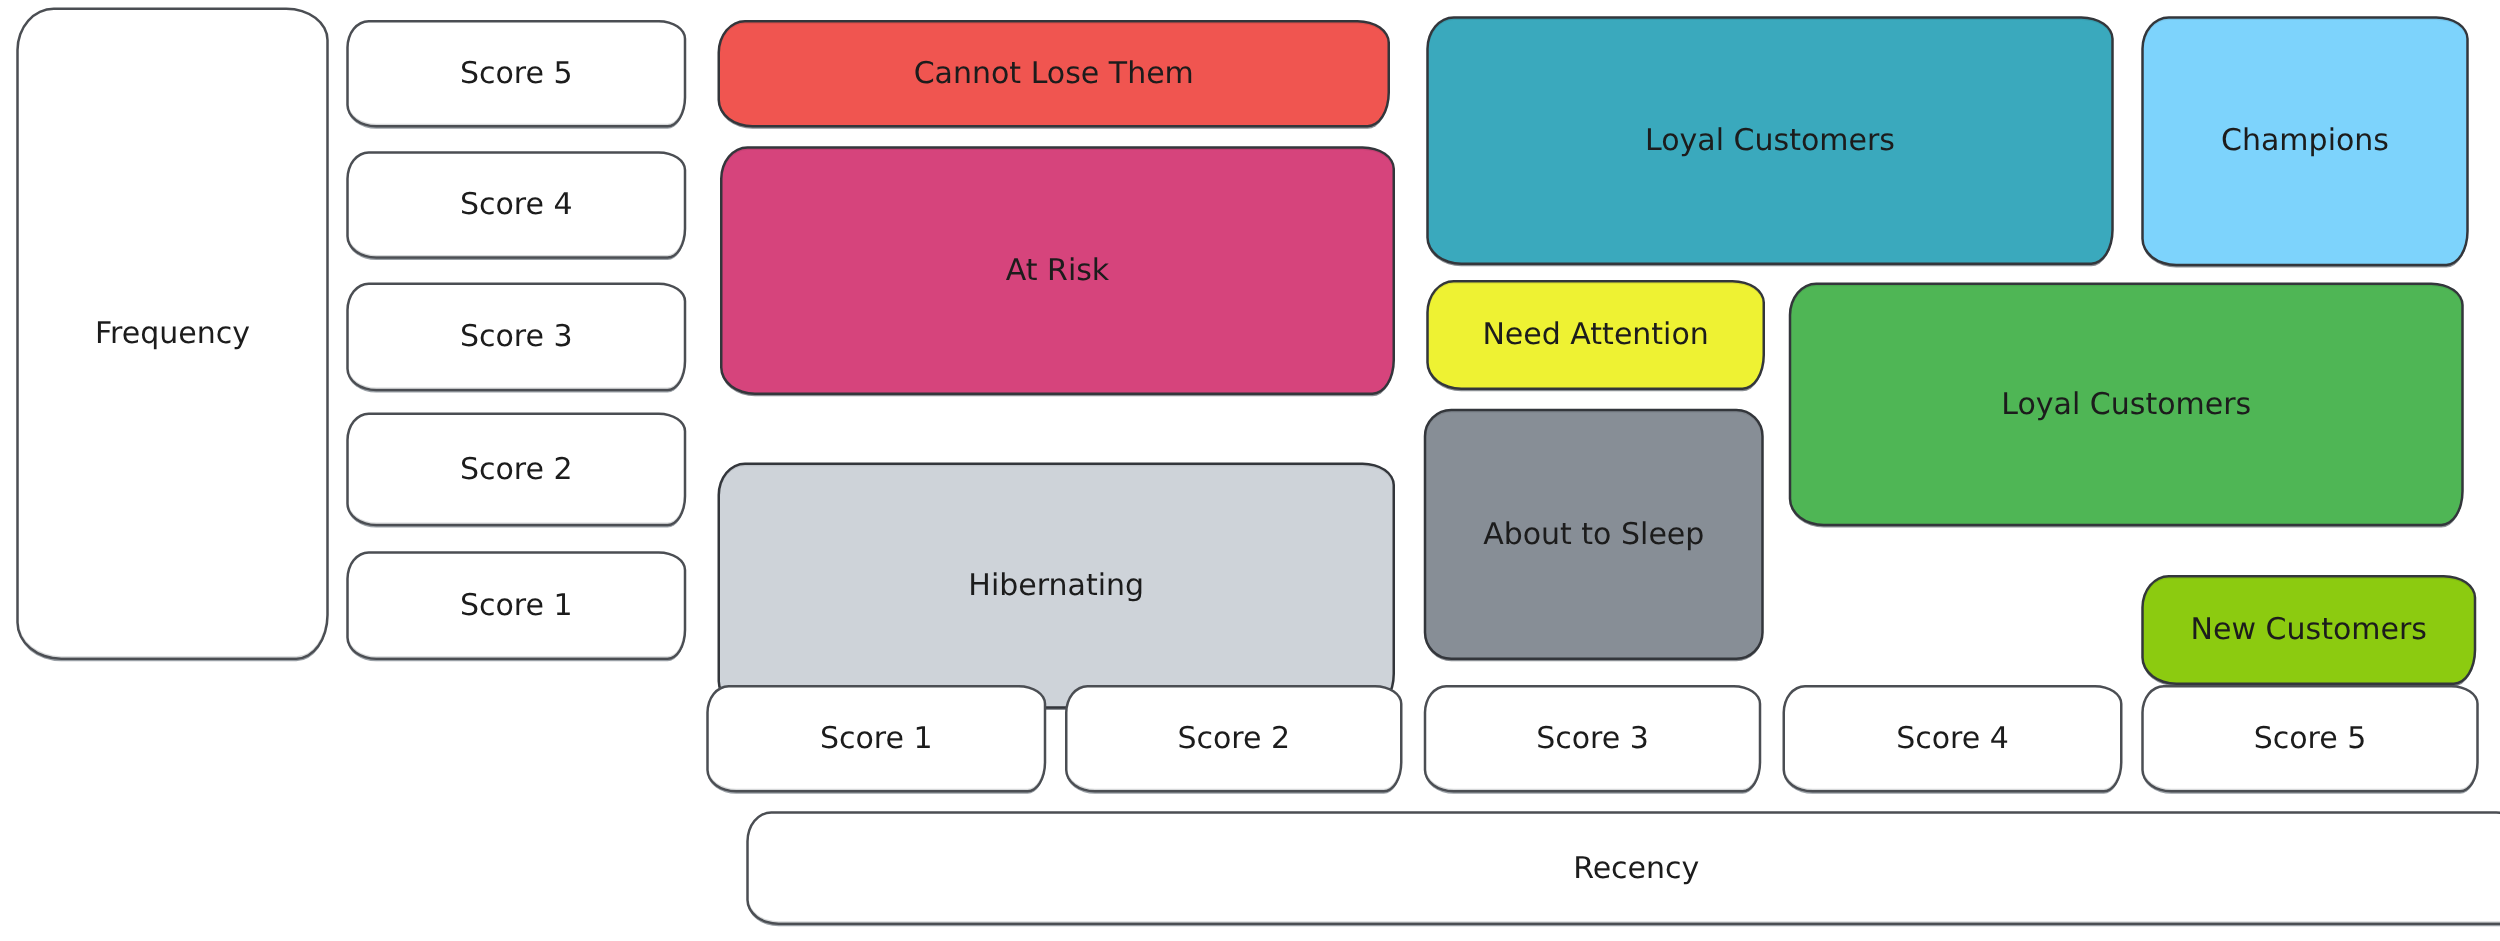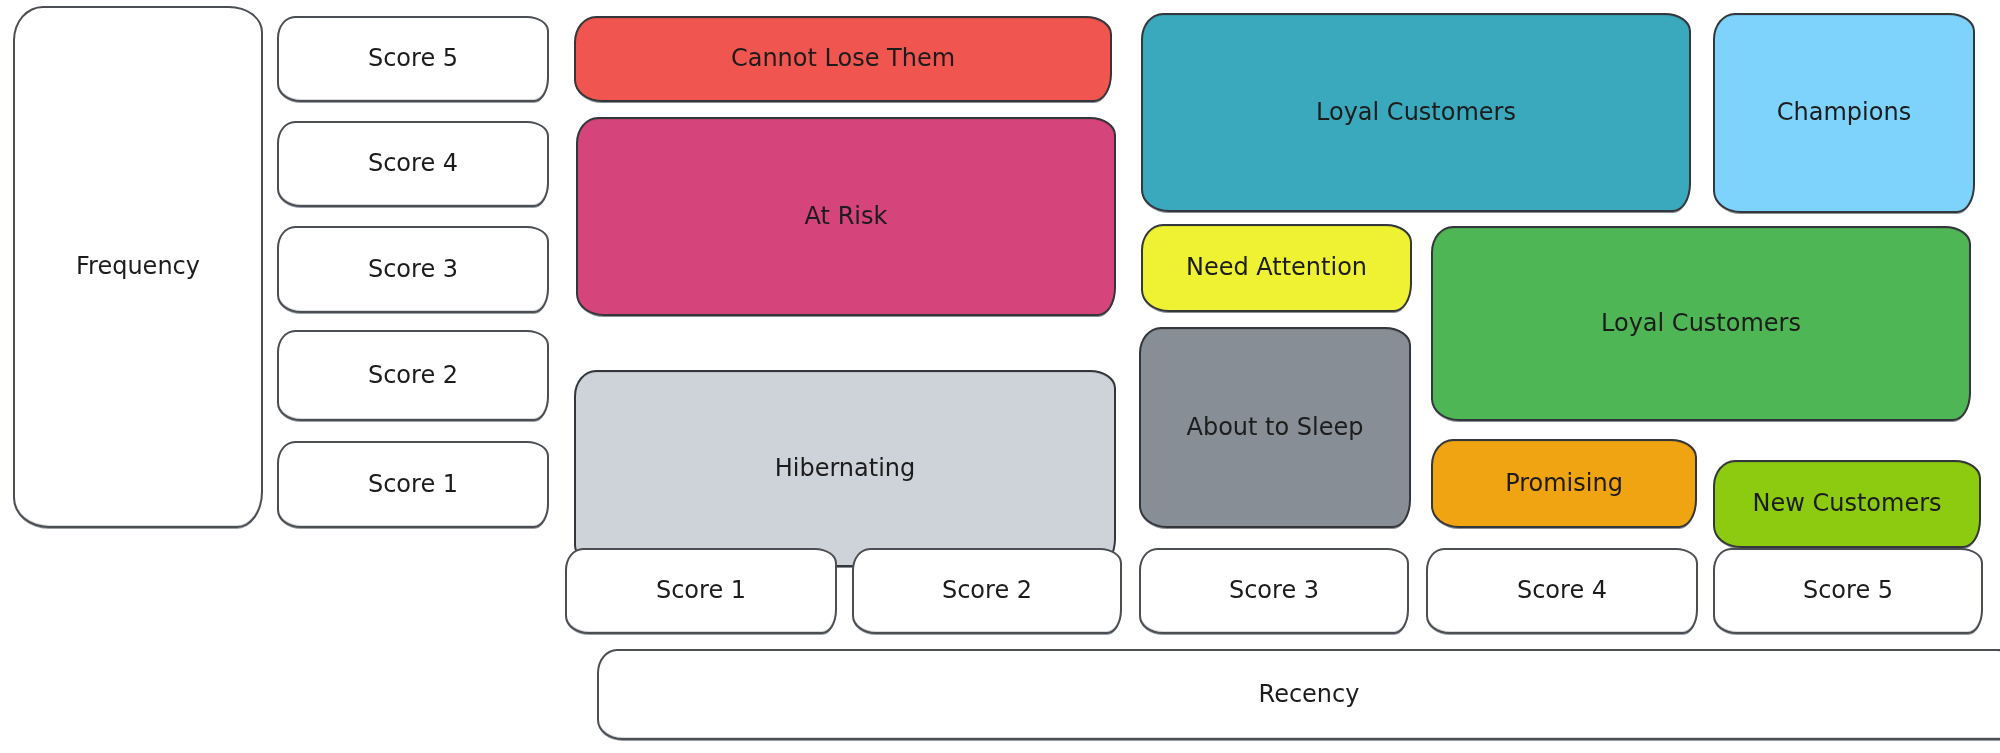--- a/index.html
+++ b/index.html
@@ -85,23 +85,22 @@
   <div class="box seg" id="seg-hibernating" style="background: rgb(206, 211, 217);">Hibernating</div>
 
   <div class="box seg" id="seg-loyal-teal" style="background: rgb(58, 169, 189);">Loyal Customers</div>
 
   <div class="box seg" id="seg-champions" style="background: #7dd3fc;">Champions</div>
 
   <div class="box seg" id="seg-need-attention" style="background: rgb(238, 242, 51);">Need Attention</div>
 
   <div class="box seg" id="seg-loyal-green" style="background: rgb(79, 182, 85);">Loyal Customers</div>
 
-  <div class="box seg" id="seg-about-sleep" style="background: rgb(135, 142, 150);">About to Sleep</div>
+  <div class="box seg" id="seg-about-sleep" style="background: rgb(135, 142, 150); border-radius: 22px;">About to Sleep</div>
 
-  <div class="box seg" id="seg-promising" style="background: rgb(240, 164, 18);">Promising</div>
 
   <div class="box seg" id="seg-new-customers" style="background: rgb(140, 203, 16); margin-top: 20px;">New Customers</div>
 
   <div class="box white" id="rscore-1">Score 1</div>
   <div class="box white" id="rscore-2">Score 2</div>
   <div class="box white" id="rscore-3">Score 3</div>
   <div class="box white" id="rscore-4">Score 4</div>
   <div class="box white" id="rscore-5">Score 5</div>
 
   <div class="box white" id="recency-box">Recency</div>

